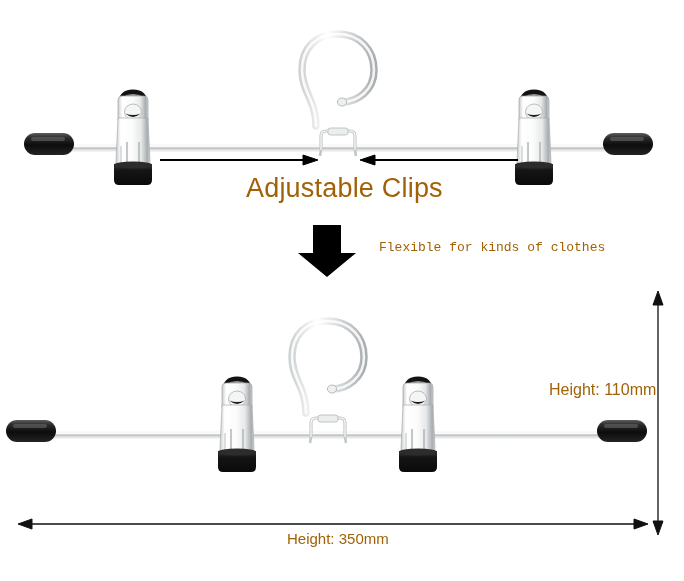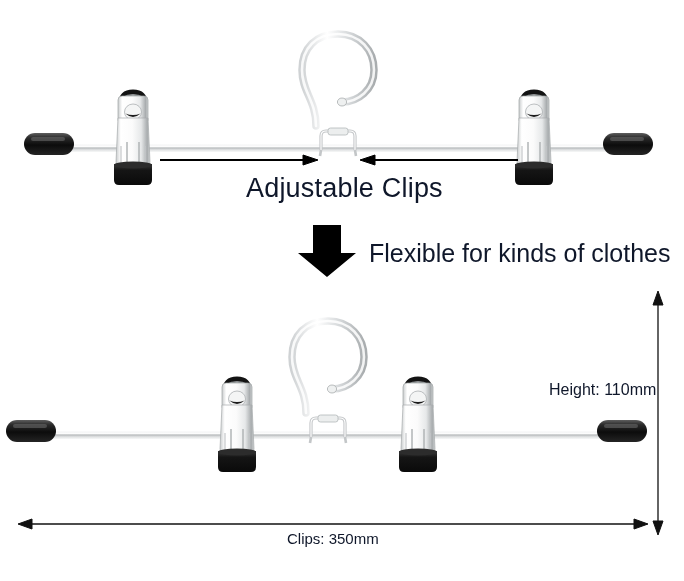--- a/index.html
+++ b/index.html
@@ -20,34 +20,35 @@
   }
   .layer {
     position: absolute;
     left: 0;
     top: 0;
     width: 684px;
     height: 581px;
   }
   .txt {
     position: absolute;
-    color: #0f172a;
+    color: #a16207;
     white-space: nowrap;
     line-height: 1;
   }
   .t-adjustable {
     left: 246px;
     top: 175px;
     font-size: 27px;
     letter-spacing: 0.2px;
   }
   .t-flexible {
-    left: 369px;
+    left: 379px;
     top: 241px;
-    font-size: 25px;
+    font-size: 13px;
+    font-family: Liberation Mono, monospace;
   }
   .t-height {
     left: 549px;
     top: 382px;
     font-size: 16px;
   }
   .t-length {
     left: 287px;
     top: 531px;
     font-size: 15px;
@@ -214,15 +215,15 @@
       <polygon points="648,524 634,519 634,529"></polygon>
     </g>
   </svg>
 
   <div class="txt t-adjustable">Adjustable Clips</div>
 
   <div class="txt t-flexible">Flexible for kinds of clothes</div>
 
   <div class="txt t-height">Height: 110mm</div>
 
-  <div class="txt t-length">Clips: 350mm</div>
+  <div class="txt t-length">Height: 350mm</div>
 
 </div>
 
 </body></html>

